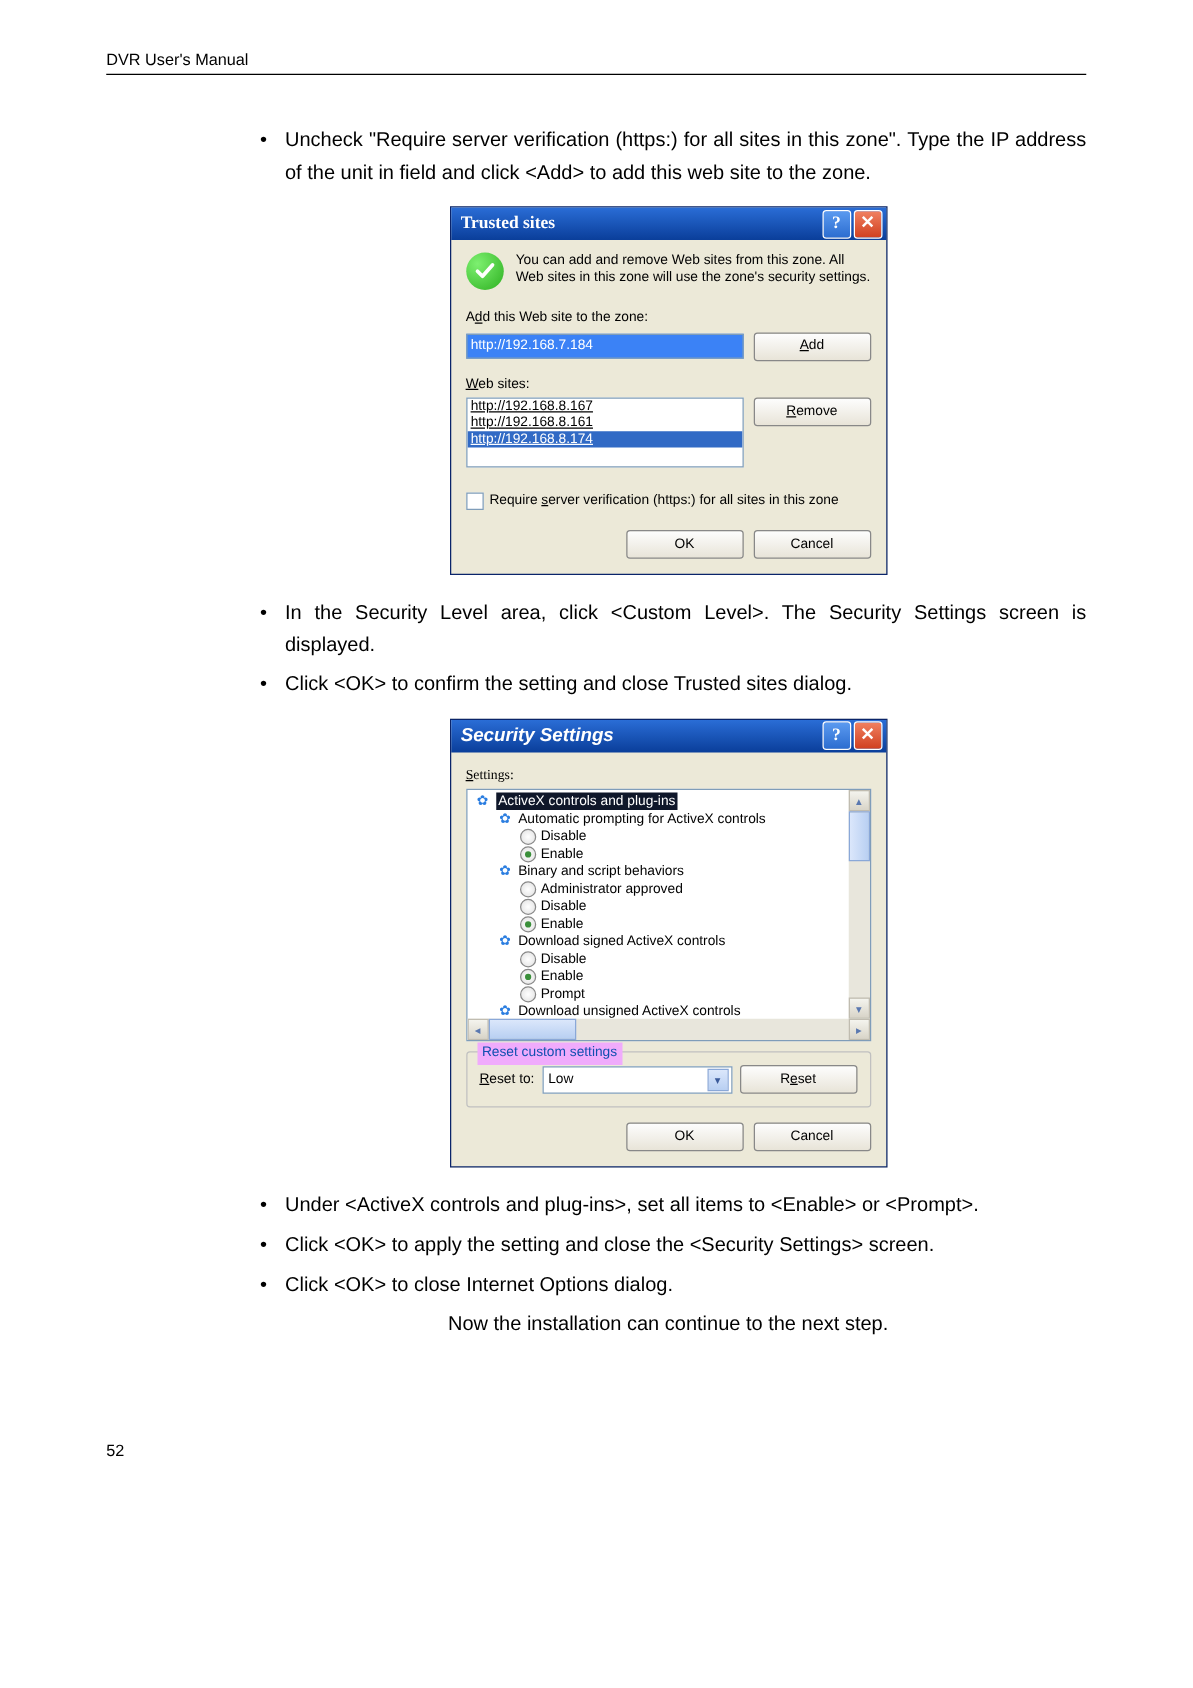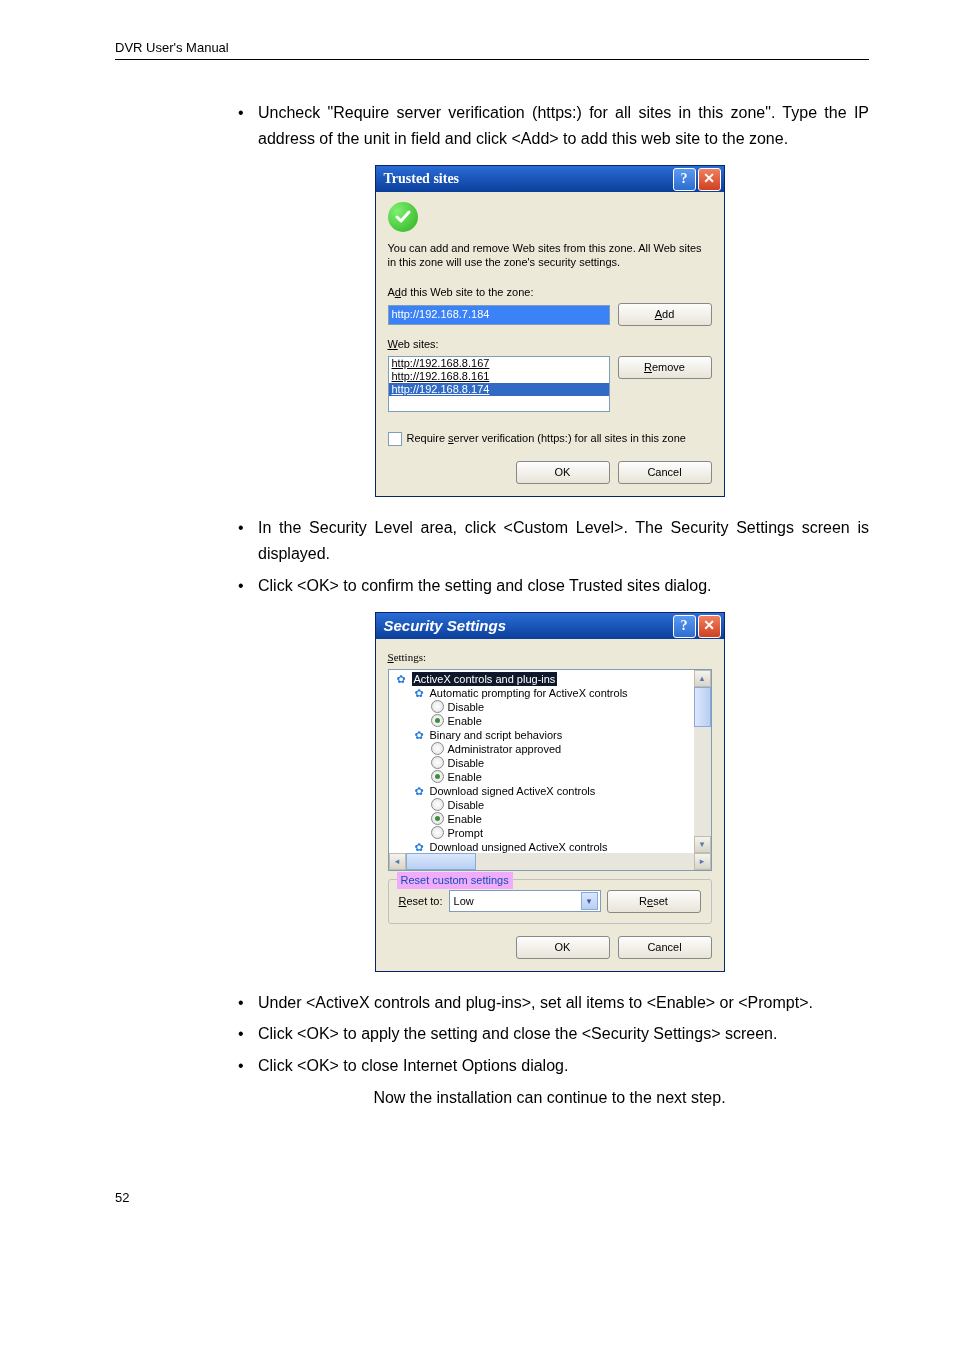--- a/index.html
+++ b/index.html
@@ -3,21 +3,21 @@
 <meta charset="utf-8">
 <style>
   body {
     margin: 0;
     font-family: Arial, Helvetica, sans-serif;
     background: #fff;
     color: #000;
     width: 954px;
   }
   .page {
-    padding: 40px 85px 40px 115px;
+    padding: 40px 85px 40px 85px;
     box-sizing: border-box;
   }
   .header-line {
     border-bottom: 1px solid #000;
     padding-bottom: 4px;
     margin-bottom: 40px;
     font-size: 13px;
   }
   .body-text {
     font-size: 16px;
@@ -48,21 +48,21 @@
   .tb-btns { display: flex; gap: 2px; }
   .tb-btn {
     width: 21px; height: 21px; border-radius: 3px;
     display: flex; align-items: center; justify-content: center;
     font-weight: bold; font-size: 14px;
     font-family: Tahoma;
   }
   .tb-help { background: linear-gradient(#5b9af0,#2c6dd0); border: 1px solid #fff; color: #fff; }
   .tb-close { background: linear-gradient(#f08060,#d04020); border: 1px solid #fff; color: #fff; }
   .dlg-body { padding: 10px 12px 12px 12px; }
-  .desc-row { display: flex; gap: 10px; align-items: flex-start; margin-bottom: 14px; flex-direction: column; }
+  .desc-row { display: flex; gap: 10px; align-items: flex-start; margin-bottom: 14px; }
   .check-icon {
     width: 30px; height: 30px; border-radius: 50%;
     background: radial-gradient(circle at 30% 30%, #7df070, #2db020);
     display:flex;align-items:center;justify-content:center;color:#fff;flex:0 0 30px;
   }
   .desc-text { font-size: 11px; line-height: 1.25; }
   .lbl { font-size: 11px; margin: 6px 0 2px 0; }
   .field-row { display: flex; gap: 8px; align-items: center; }
   .txt-input {
     flex: 1; height: 18px; border: 1px solid #7f9db9; background: #fff;

